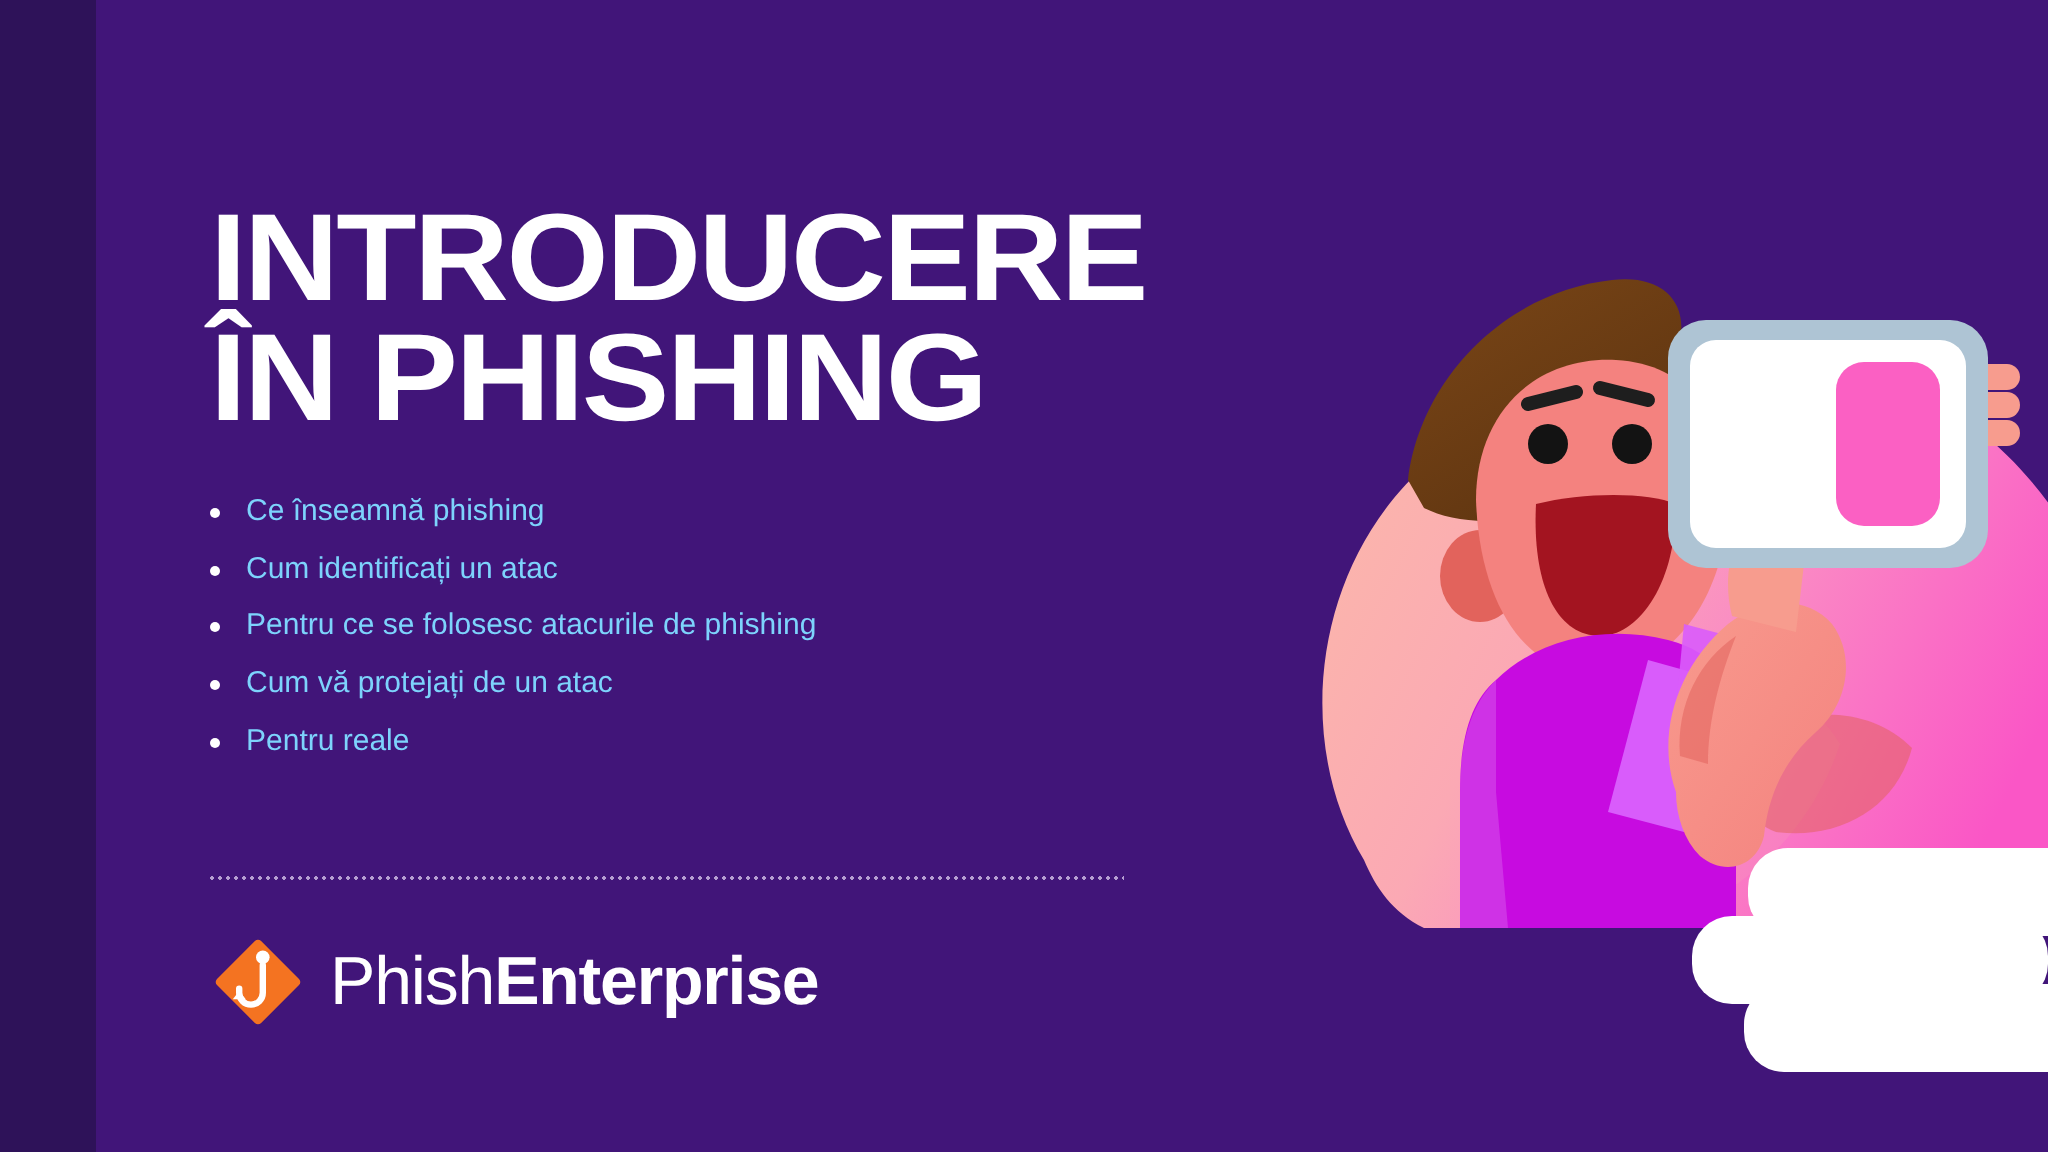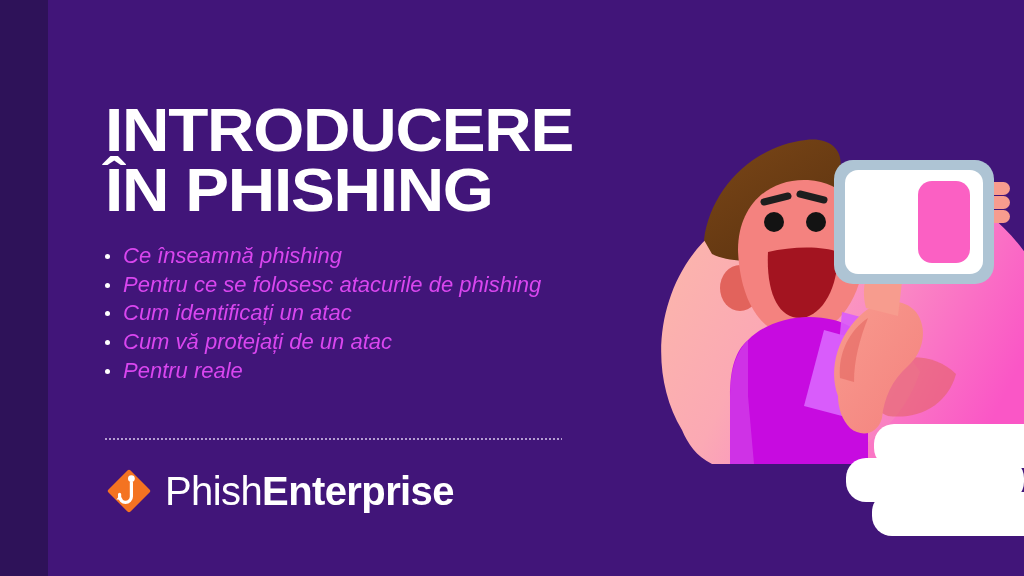--- a/index.html
+++ b/index.html
@@ -48,26 +48,25 @@
     position: absolute;
     left: 56px;
     top: 242px;
     width: 570px;
     margin: 0;
     padding: 0;
     list-style: none;
   }
   #bullets li {
     position: relative;
-    color: #d946ef;
-    font-size: 22px;
+    color: #7dd3fc;
+    font-size: 15px;
     line-height: 28.7px;
     padding-left: 19px;
     white-space: nowrap;
-    font-style: italic;
   }
   #bullets li::before {
     content: "";
     position: absolute;
     left: 1px;
     top: 12px;
     width: 5px;
     height: 5px;
     border-radius: 50%;
     background: #ffffff;
@@ -90,21 +89,21 @@
     position: absolute;
     left: 56px;
     top: 466px;
     display: flex;
     align-items: center;
     gap: 11px;
   }
   #logo-mark { width: 50px; height: 50px; flex: none; }
   #logo-text {
     color: #ffffff;
-    font-size: 40px;
+    font-size: 34px;
     letter-spacing: -0.6px;
     white-space: nowrap;
   }
   #logo-text .light { font-weight: 400; }
   #logo-text .bold  { font-weight: bold; }
 
   
   #illustration {
     position: absolute;
     right: 0;
@@ -121,22 +120,22 @@
 
   <div id="content">
 
     <h1 id="title">
       <span class="tline">INTRODUCERE</span>
       <span class="tline">ÎN PHISHING</span>
     </h1>
 
     <ul id="bullets">
       <li><span>Ce înseamnă phishing</span></li>
+      <li><span>Cum identificați un atac</span></li>
       <li><span>Pentru ce se folosesc atacurile de phishing</span></li>
-      <li><span>Cum identificați un atac</span></li>
       <li><span>Cum vă protejați de un atac</span></li>
       <li><span>Pentru reale</span></li>
     </ul>
 
     <div id="divider"></div>
 
     <div id="logo">
       <span id="logo-mark">
         <svg viewBox="0 0 50 50" xmlns="http://www.w3.org/2000/svg">
           <rect x="9.4" y="9.4" width="31.2" height="31.2" rx="2.2" transform="rotate(45 25 25)" fill="#F47321"></rect>

